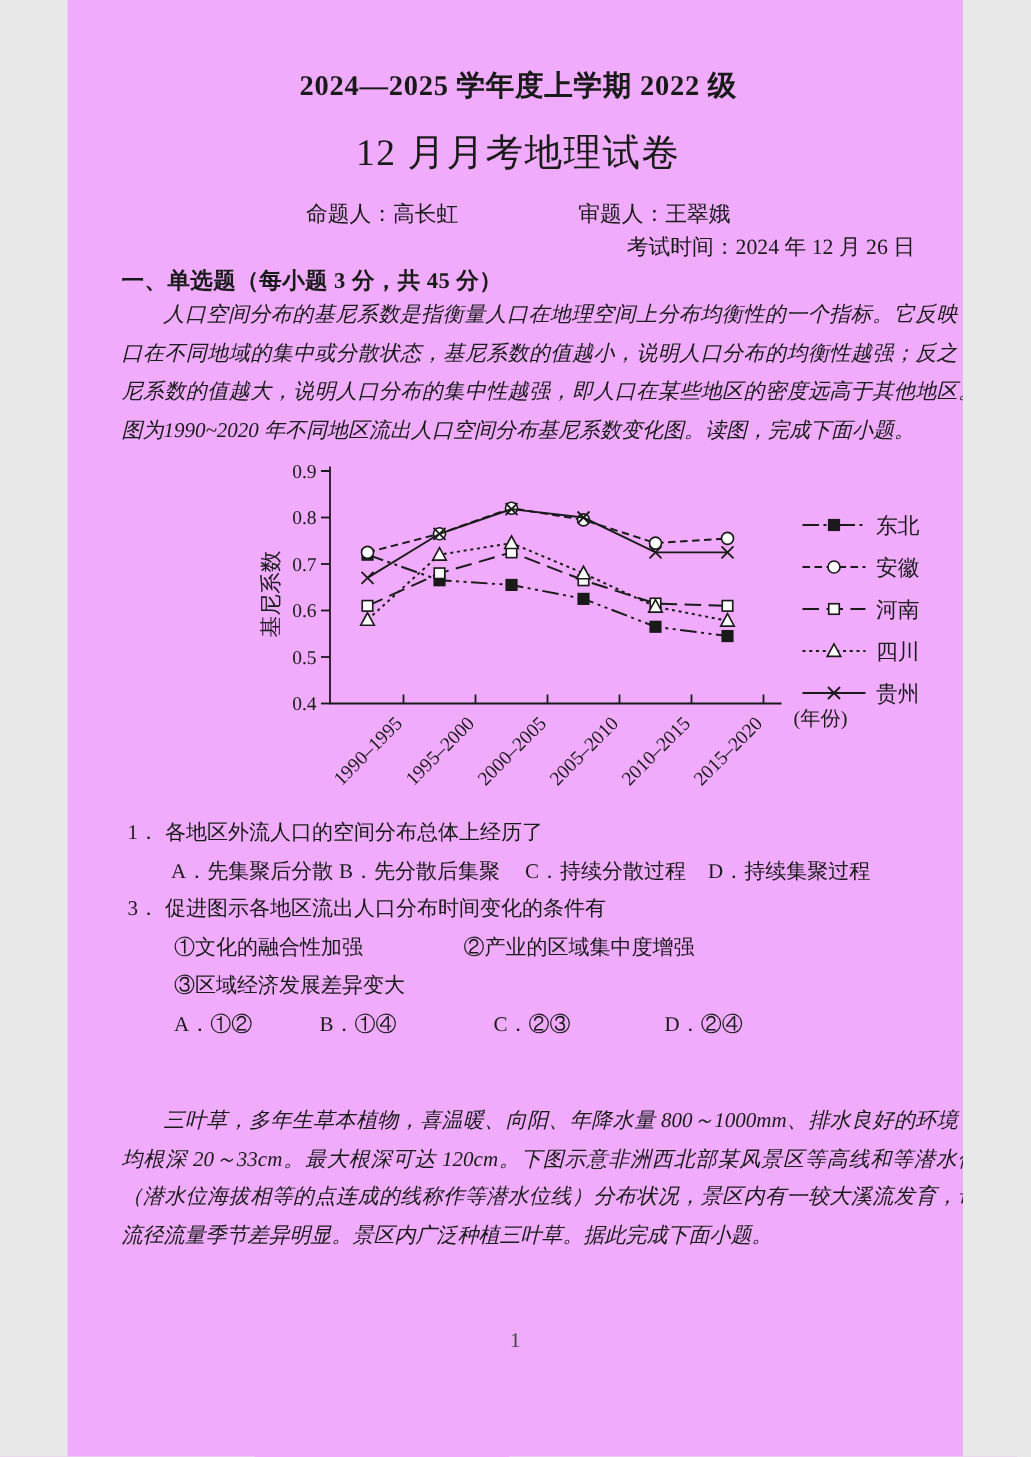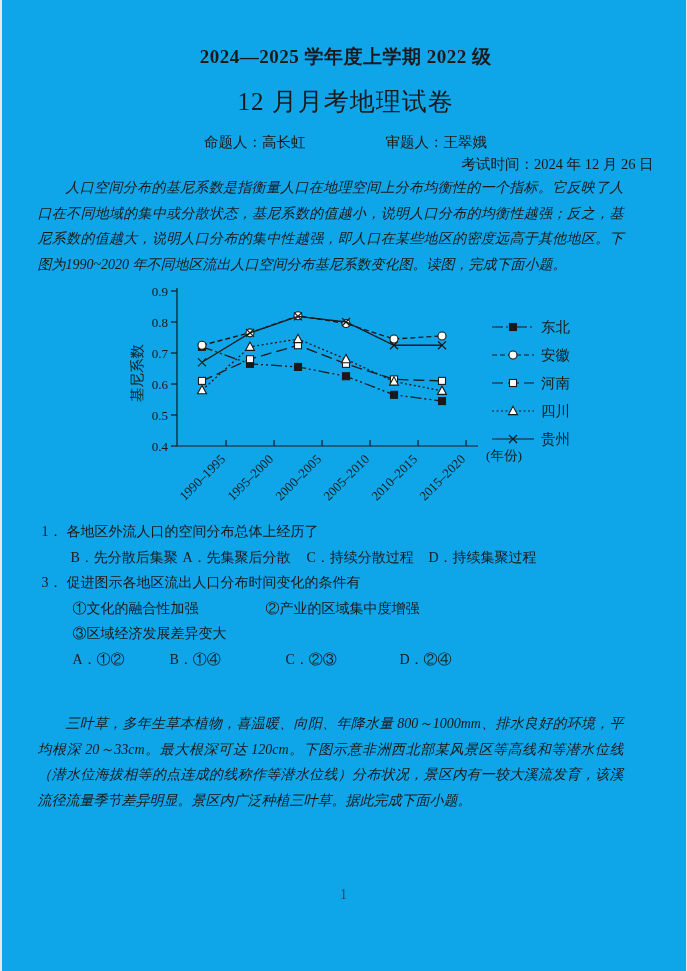--- a/index.html
+++ b/index.html
@@ -1,20 +1,20 @@
 <!DOCTYPE html>
 <html><head>
 <meta charset="utf-8">
 <style>
   html,body{margin:0;padding:0;background:#e8e8e8;}
   .page{
     position:relative;
-    width:684px;height:971px;
+    width:597px;height:971px;
     margin:0 auto;
-    background:#0ea5e9;
+    background:#f0abfc;
     box-sizing:border-box;
     padding:44px 32px 0 36px;
     font-family:"Liberation Serif","DejaVu Serif",serif;
     color:#1a1a1a;
     overflow:hidden;
   }
   .title1{text-align:center;font-weight:bold;font-size:19px;letter-spacing:0.5px;}
   .title2{text-align:center;font-size:25px;margin-top:15px;letter-spacing:1px;}
   .byline{display:flex;justify-content:center;gap:80px;margin-top:15px;font-size:14.5px;}
   .examtime{text-align:right;font-size:14.5px;margin-top:3px;}
@@ -47,20 +47,21 @@
   <div class="title1">2024—2025 学年度上学期 2022 级</div>
   <div class="title2">12 月月考地理试卷</div>
 
   <div class="byline">
     <span>命题人：高长虹</span>
     <span>审题人：王翠娥</span>
   </div>
 
   <div class="examtime">考试时间：2024 年 12 月 26 日</div>
 
+  <div class="section-heading">一、单选题（每小题 3 分，共 45 分）</div>
 
   <p class="para">人口空间分布的基尼系数是指衡量人口在地理空间上分布均衡性的一个指标。它反映了人口在不同地域的集中或分散状态，基尼系数的值越小，说明人口分布的均衡性越强；反之，基尼系数的值越大，说明人口分布的集中性越强，即人口在某些地区的密度远高于其他地区。下图为1990~2020 年不同地区流出人口空间分布基尼系数变化图。读图，完成下面小题。</p>
 
   <div class="chart-wrap">
     <svg id="chart-svg" width="620" height="232" viewBox="0 0 620 232">
         <g stroke="#1a1a1a" stroke-width="1.2" fill="none">
           <path d="M139,7 V165 H440"></path>
           <path d="M133,165 H139"></path>
           <path d="M133,134 H139"></path>
           <path d="M133,103.00000000000001 H139"></path>
@@ -163,22 +164,22 @@
           </g>
         </g>
       </svg>
   </div>
 
   <div class="question">
     <div class="qstem">
       <span class="qnum">1．</span><span>各地区外流人口的空间分布总体上经历了</span>
     </div>
     <div class="opts opts-q1">
+      <span class="opt">A．先集聚后分散</span>
       <span class="opt">B．先分散后集聚</span>
-      <span class="opt">A．先集聚后分散</span>
       <span class="opt">C．持续分散过程</span>
       <span class="opt">D．持续集聚过程</span>
     </div>
   </div>
 
 
   <div class="question">
     <div class="qstem">
       <span class="qnum">3．</span><span>促进图示各地区流出人口分布时间变化的条件有</span>
     </div>

